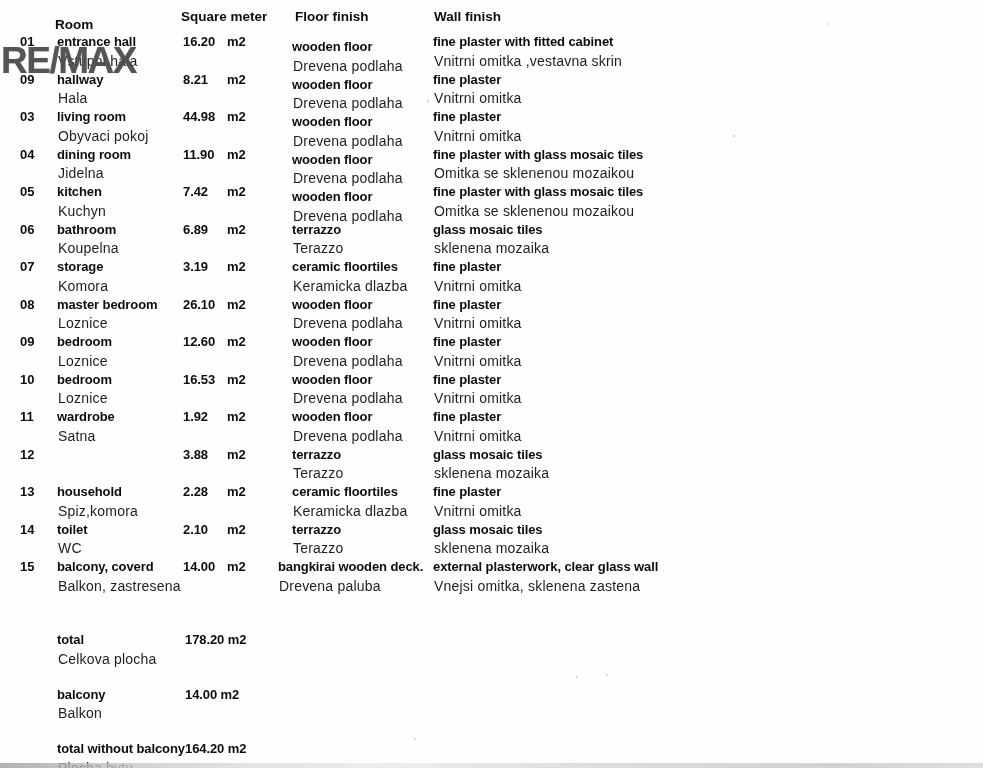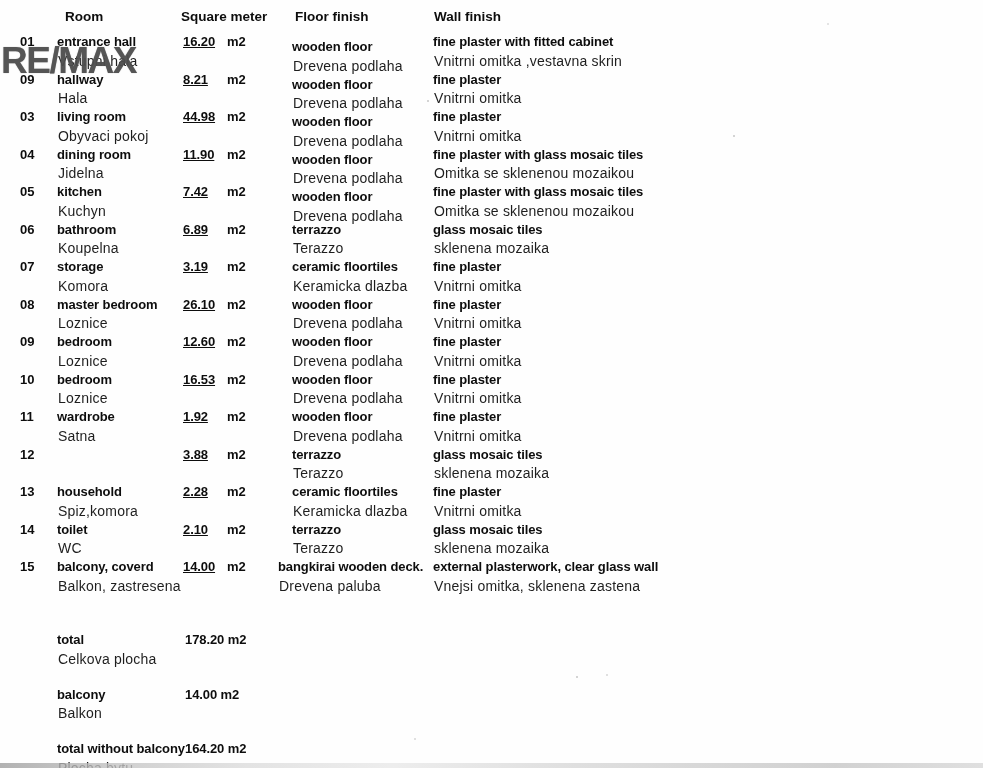--- a/index.html
+++ b/index.html
@@ -31,38 +31,38 @@
   }
 
   
   .thead { position: absolute; top: 8px; left: 0; right: 0; height: 20px; }
   .thead .h {
     position: absolute;
     font: 700 13.5px/18px "Liberation Sans", sans-serif;
     color: #0d0d0d;
     white-space: nowrap;
   }
-  .h-room  { left: 65px; }
+  .h-room  { left: 55px; margin-top: 8px; }
   .h-sqm   { left: 181px; }
   .h-floor { left: 295px; }
   .h-wall  { left: 434px; }
 
   
   .tbody { position: absolute; top: 33px; left: 0; right: 0; }
   .row { position: relative; height: 37.5px; }
   .row .c { position: absolute; top: 0; }
   .c-num   { left: 20px;  width: 34px; }
   .c-room  { left: 57px;  width: 126px; }
   .c-area  { left: 183px; }
   .c-floor { left: 292px; width: 141px; }
   .c-wall  { left: 433px; }
   
   .row:nth-child(-n+5) .c-floor { top: 5px; }
   .row:last-child .c-floor { left: 278px; }
-  .area-val { display: inline-block; width: 44px; text-decoration: underline; }
+  .area-val { display: inline-block; width: 44px; }
 
   
   .totals { position: absolute; top: 614px; left: 57px; }
   .total-line { display: flex; margin-top: 17px; }
   .total-label { min-width: 128px; }
 
   
   .watermark {
     position: absolute;
     top: 39px;

